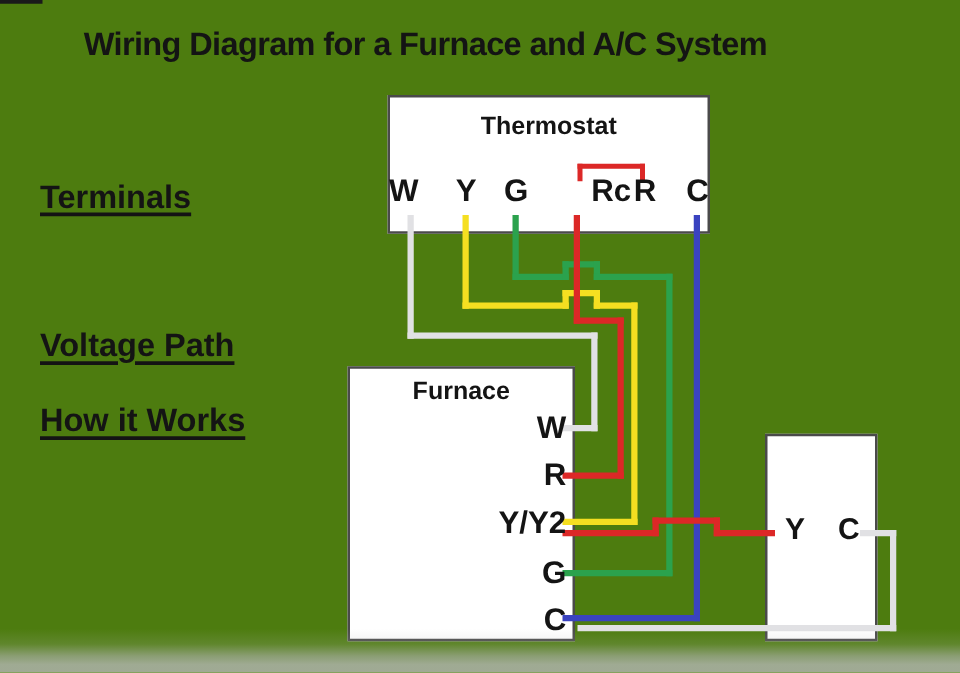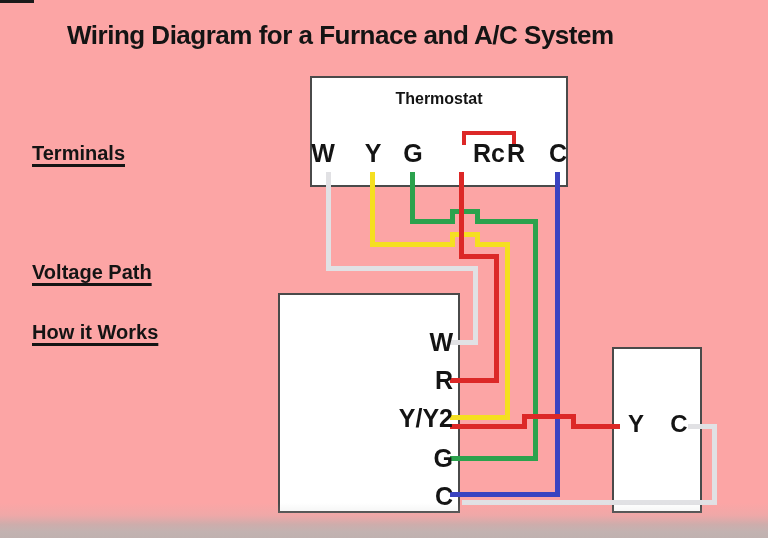--- a/index.html
+++ b/index.html
@@ -1,35 +1,35 @@
 <!DOCTYPE html>
 <html><head>
 <meta charset="utf-8">
 <style>
   html,body{margin:0;padding:0;}
   #canvas{
     position:relative;width:768px;height:538px;overflow:hidden;
-    background:#fca5a5;
+    background:#4d7c0f;
     font-family:"Liberation Sans","DejaVu Sans",sans-serif;
     color:#141414;
   }
   .box{position:absolute;background:#fff;border:2px solid #4a4a4a;box-sizing:border-box;z-index:1;}
   .wires{position:absolute;inset:0;z-index:2;}
   .seg{position:absolute;}
   .labels{position:absolute;inset:0;z-index:3;}
   .title{
     position:absolute;left:67px;top:20px;width:620px;
     font-size:26px;font-weight:bold;letter-spacing:-0.5px;white-space:nowrap;
   }
   .nav-item{
     position:absolute;left:32px;
-    font-size:20px;font-weight:bold;white-space:nowrap;
+    font-size:26px;font-weight:bold;white-space:nowrap;
     text-decoration:underline;text-decoration-thickness:2.5px;text-underline-offset:4px;
   }
-  .box-title{position:absolute;font-size:16px;font-weight:bold;text-align:center;}
+  .box-title{position:absolute;font-size:20px;font-weight:bold;text-align:center;}
   .term{position:absolute;font-size:25px;font-weight:bold;line-height:24px;transform:translateX(-50%);white-space:nowrap;}
   .fterm{position:absolute;right:315px;font-size:25px;font-weight:bold;line-height:24px;white-space:nowrap;text-align:right;}
   .cond-label{position:absolute;left:606px;top:283px;font-size:23px;font-weight:bold;line-height:29px;white-space:nowrap;}
   .bottom-shade{
     position:absolute;left:0;top:503px;width:768px;height:35px;z-index:4;pointer-events:none;
     background:linear-gradient(to bottom,
       rgba(180,182,180,0) 0%,
       rgba(180,182,180,0.18) 35%,
       rgba(176,178,176,0.62) 62%,
       rgba(180,182,180,0.8) 82%,
@@ -122,20 +122,21 @@
     <div class="nav-item" style="top:261px;">Voltage Path</div>
 
     <div class="box-title" style="left:310px;top:90px;width:258px;">Thermostat</div>
     <span class="term" style="left:323px;top:141px;">W</span>
     <span class="term" style="left:373px;top:141px;">Y</span>
     <span class="term" style="left:413px;top:141px;">G</span>
     <span class="term" style="left:489px;top:141px;">Rc</span>
     <span class="term" style="left:516px;top:141px;">R</span>
     <span class="term" style="left:558px;top:141px;">C</span>
 
+    <div class="box-title" style="left:278px;top:302px;width:182px;">Furnace</div>
     <span class="fterm" style="top:330px;">W</span>
     <span class="fterm" style="top:368px;">R</span>
     <span class="fterm" style="top:406px;">Y/Y2</span>
     <span class="fterm" style="top:446px;">G</span>
     <span class="fterm" style="top:484px;">C</span>
 
     <span class="term" style="left:636px;top:412px;font-size:24px;">Y</span>
     <span class="term" style="left:679px;top:412px;font-size:24px;">C</span>
 
   </div>

